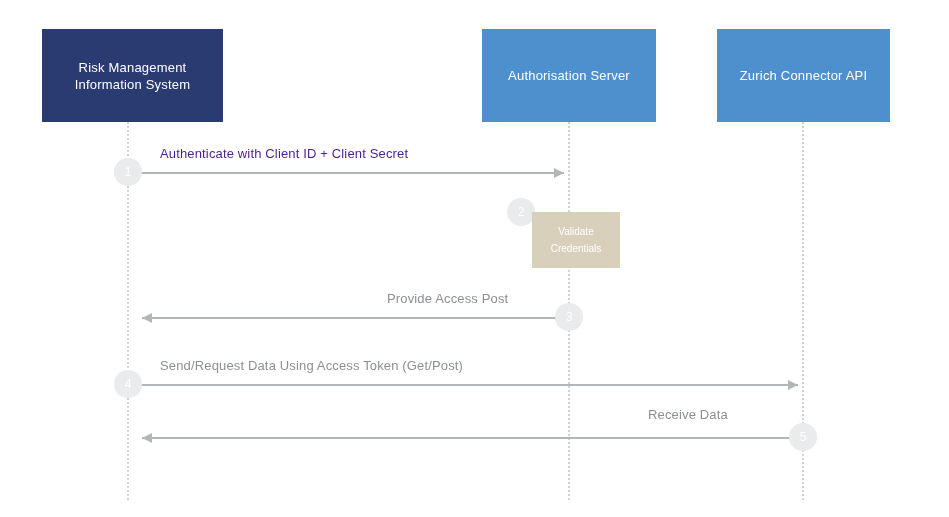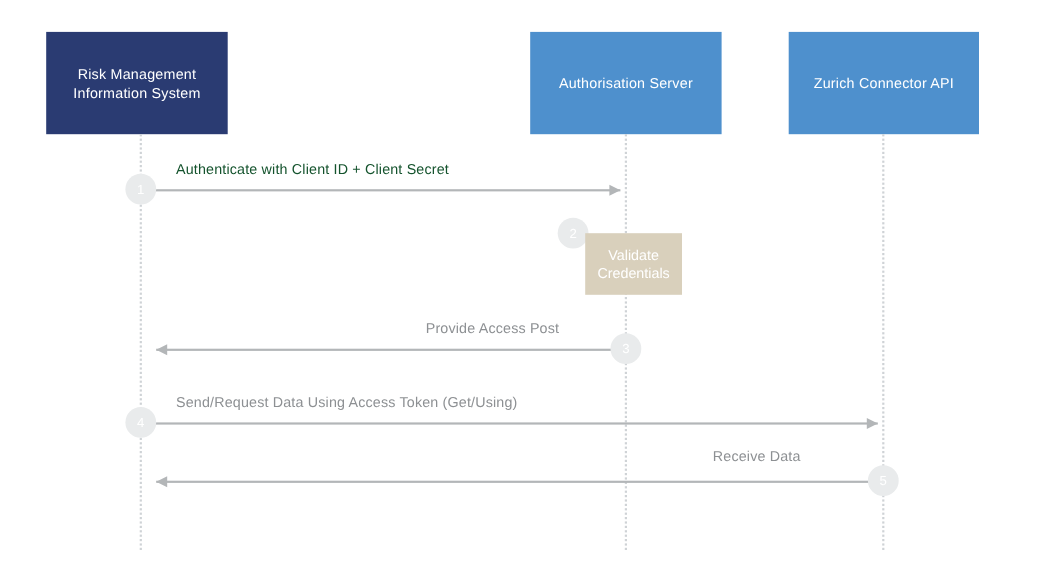--- a/index.html
+++ b/index.html
@@ -72,66 +72,66 @@
     font-size: 12px;
     display: flex;
     align-items: center;
     justify-content: center;
   }
   .activation-box {
     position: absolute;
     box-sizing: border-box;
     background: #d9d0bc;
     color: #ffffff;
-    font-size: 13px;
+    font-size: 10px;
     line-height: 17px;
     display: flex;
     align-items: center;
     justify-content: center;
     text-align: center;
     padding: 4px 6px;
   }
 </style>
 </head>
 <body>
 
 <div id="diagram">
 
-  <div class="participant-box" id="p0" style="left: 42px; top: 29px; width: 165px; height: 93px; background: rgb(42, 59, 114);">
+  <div class="participant-box" id="p0" style="left: 42px; top: 29px; width: 181px; height: 93px; background: rgb(42, 59, 114);">
     <span>Risk Management Information System</span>
   </div>
   <div class="participant-box" id="p1" style="left: 482px; top: 29px; width: 174px; height: 93px; background: rgb(78, 144, 205);">
     <span>Authorisation Server</span>
   </div>
   <div class="participant-box" id="p2" style="left: 717px; top: 29px; width: 173px; height: 93px; background: rgb(78, 144, 205);">
     <span>Zurich Connector API</span>
   </div>
 
   <div class="lifeline" id="l0" style="left: 127px; top: 122px; height: 378px; border-left-color: rgb(207, 211, 214);"></div>
   <div class="lifeline" id="l1" style="left: 568px; top: 122px; height: 378px; border-left-color: rgb(207, 211, 214);"></div>
   <div class="lifeline" id="l2" style="left: 802px; top: 122px; height: 378px; border-left-color: rgb(207, 211, 214);"></div>
 
   <div class="msg-line" id="m0line" style="left: 128px; top: 172px; width: 436px; border-top-color: rgb(179, 182, 184);"></div>
   <div class="arrow-head right" id="m0head" style="top: 168px; left: 554px; border-left-color: rgb(179, 182, 184);"></div>
-  <div class="msg-label" id="m0label" style="left: 160px; top: 146px; color: #14532d;">Authenticate with Client ID + Client Secret</div>
+  <div class="msg-label" id="m0label" style="left: 160px; top: 146px; color: #4c1d95;">Authenticate with Client ID + Client Secret</div>
   <div class="step-circle" id="m0circ" style="left: 114px; top: 158px; background: rgb(233, 235, 236);">1</div>
 
   <div class="step-circle" id="a0circ" style="left: 507px; top: 198px; background: rgb(233, 235, 236);">2</div>
   <div class="activation-box" id="a0box" style="left: 532px; top: 212px; width: 88px; height: 56px; background: rgb(217, 208, 188);">
     <span>Validate Credentials</span>
   </div>
 
   <div class="msg-line" id="m1line" style="left: 142px; top: 317px; width: 427px; border-top-color: rgb(179, 182, 184);"></div>
   <div class="arrow-head left" id="m1head" style="top: 313px; left: 142px; border-right-color: rgb(179, 182, 184);"></div>
   <div class="msg-label" id="m1label" style="left: 387px; top: 291px; color: rgb(141, 144, 147);">Provide Access Post</div>
   <div class="step-circle" id="m1circ" style="left: 555px; top: 303px; background: rgb(233, 235, 236);">3</div>
 
   <div class="msg-line" id="m2line" style="left: 128px; top: 384px; width: 670px; border-top-color: rgb(179, 182, 184);"></div>
   <div class="arrow-head right" id="m2head" style="top: 380px; left: 788px; border-left-color: rgb(179, 182, 184);"></div>
-  <div class="msg-label" id="m2label" style="left: 160px; top: 358px; color: rgb(141, 144, 147);">Send/Request Data Using Access Token (Get/Using)</div>
+  <div class="msg-label" id="m2label" style="left: 160px; top: 358px; color: rgb(141, 144, 147);">Send/Request Data Using Access Token (Get/Post)</div>
   <div class="step-circle" id="m2circ" style="left: 114px; top: 370px; background: rgb(233, 235, 236);">4</div>
 
   <div class="msg-line" id="m3line" style="left: 142px; top: 437px; width: 661px; border-top-color: rgb(179, 182, 184);"></div>
   <div class="arrow-head left" id="m3head" style="top: 433px; left: 142px; border-right-color: rgb(179, 182, 184);"></div>
   <div class="msg-label" id="m3label" style="left: 648px; top: 407px; color: rgb(141, 144, 147);">Receive Data</div>
   <div class="step-circle" id="m3circ" style="left: 789px; top: 423px; background: rgb(233, 235, 236);">5</div>
 
 </div>
 
 </body></html>

